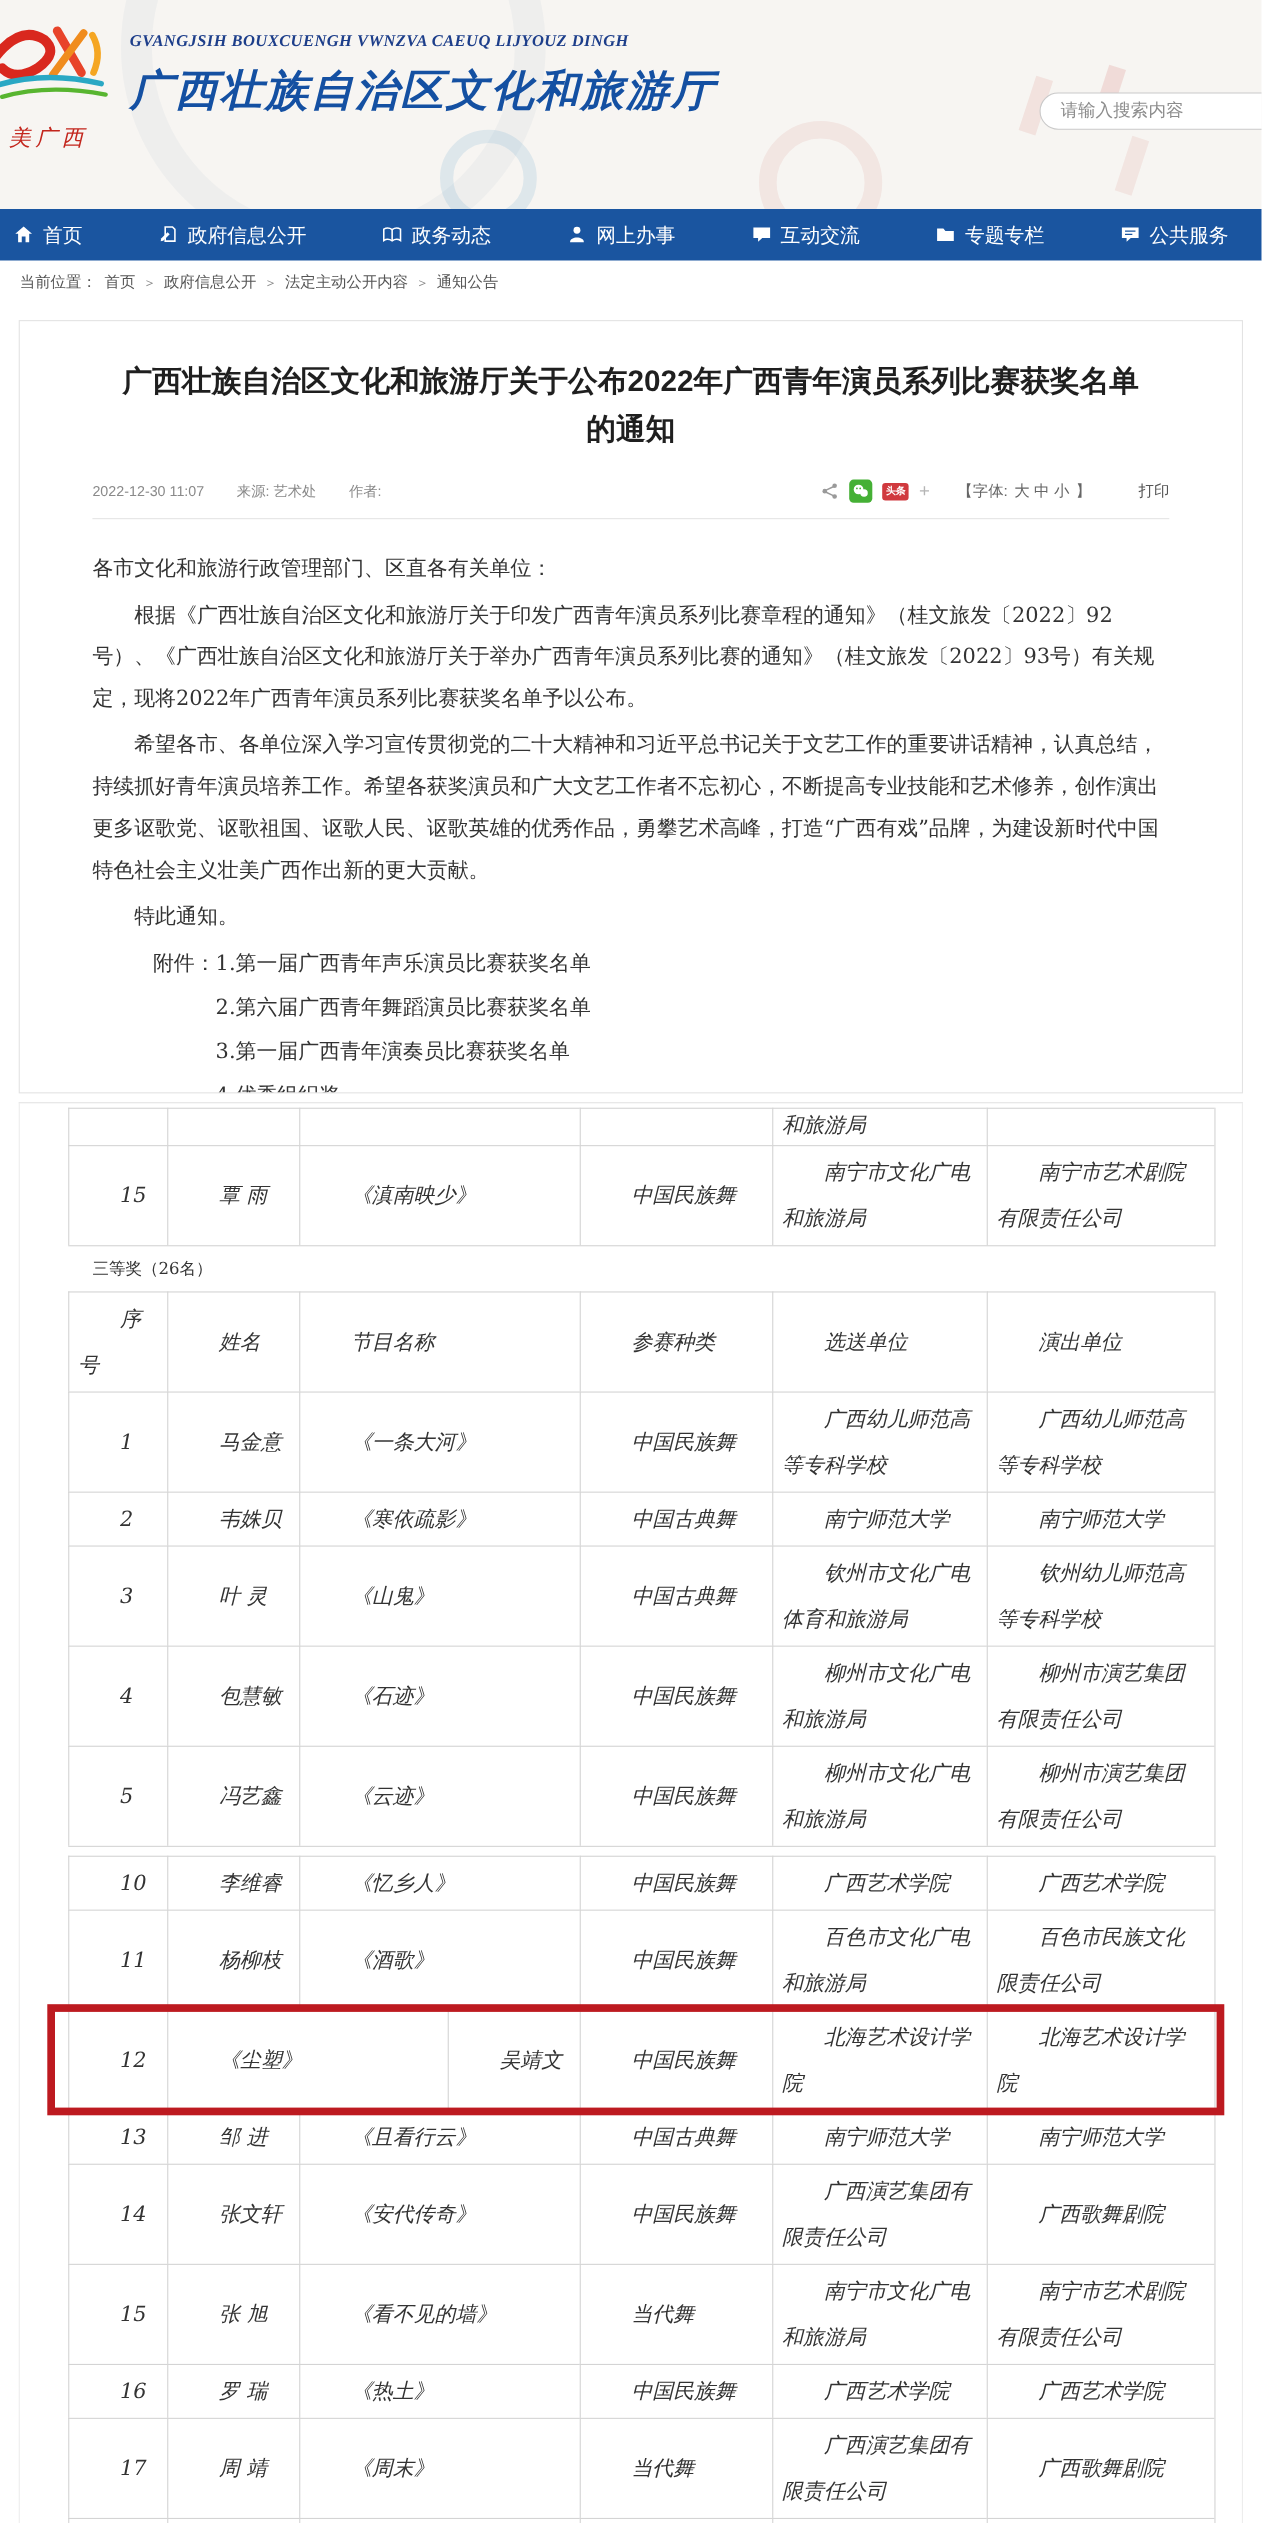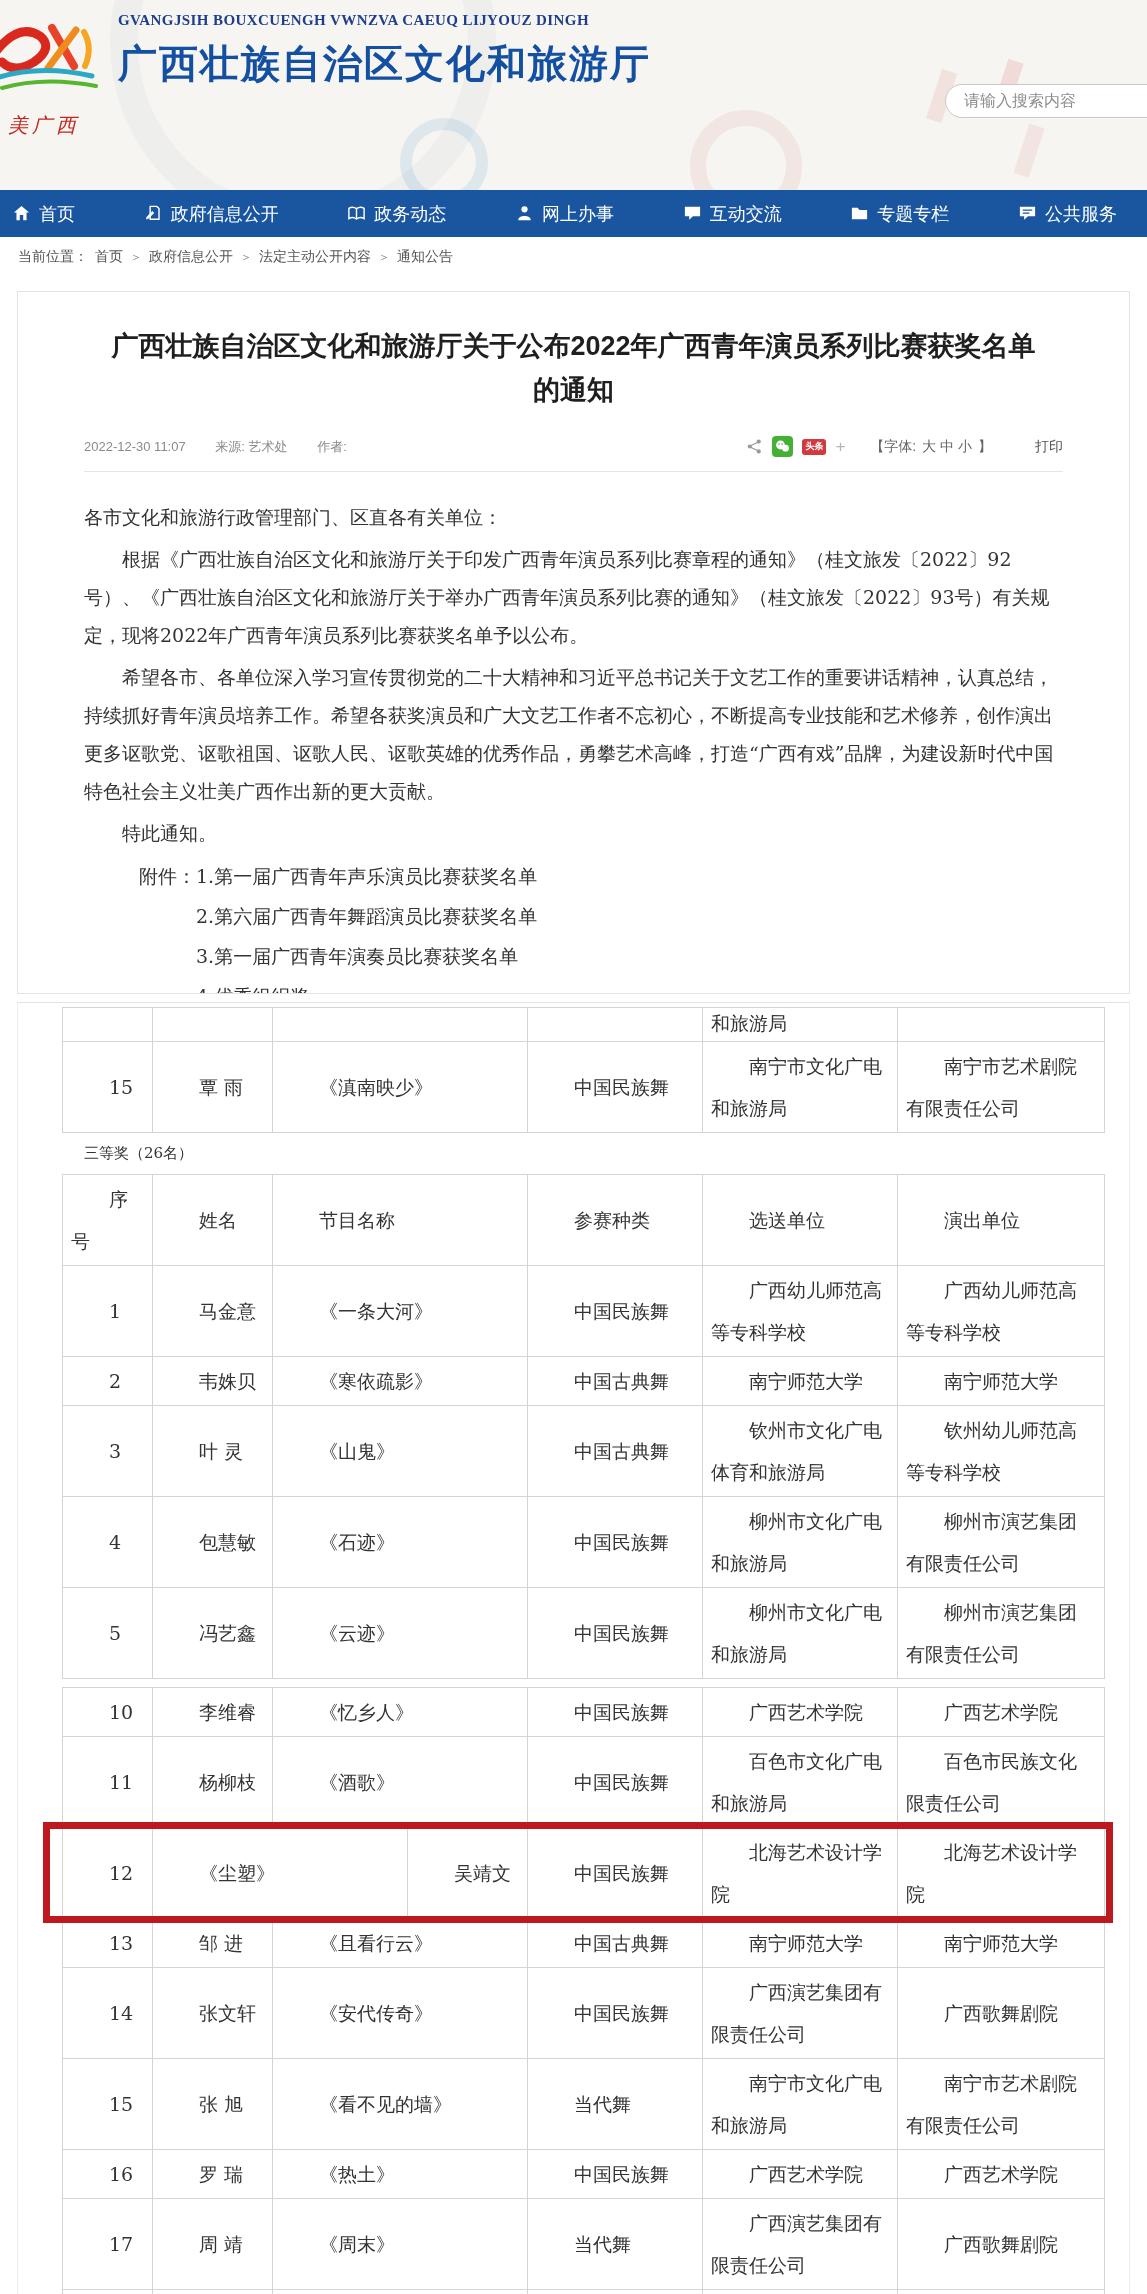--- a/index.html
+++ b/index.html
@@ -13,21 +13,21 @@
     border-radius:50%;border:28px solid rgba(185,195,210,.14);}
   .banner::after{content:"";position:absolute;left:690px;top:110px;width:80px;height:80px;
     border-radius:50%;border:16px solid rgba(205,95,85,.10);}
   .decor-a{position:absolute;left:400px;top:118px;width:64px;height:64px;border-radius:50%;
     border:12px solid rgba(70,150,195,.14);}
   .decor-b{position:absolute;left:1000px;top:60px;width:16px;height:52px;background:rgba(205,90,80,.16);
     transform:rotate(18deg);box-shadow:-60px 30px 0 rgba(205,90,80,.12), 40px 55px 0 rgba(205,90,80,.10);}
   .logo{position:absolute;left:0px;top:16px;width:108px;height:150px;}
   .logo-caption{position:absolute;left:8px;top:96px;font-family:"DejaVu Serif","Liberation Serif",serif;
     font-weight:normal;font-size:20px;color:#c3261d;letter-spacing:4px;font-style:italic;}
-  .banner-text{position:absolute;left:118px;top:12px;}
+  .banner-text{position:absolute;left:118px;top:30px;font-style:italic;}
   .pinyin{font-family:"Liberation Serif","DejaVu Serif",serif;font-weight:bold;font-size:15px;
     color:#1d3e8a;letter-spacing:.4px;}
   .site-title{font-size:39px;font-weight:bold;color:#1450a2;margin-top:8px;letter-spacing:2px;}
   .search-box{position:absolute;left:945px;top:84px;width:230px;height:34px;border:1px solid #c9c9c9;
     border-radius:17px;background:#fff;display:flex;align-items:center;padding-left:16px;box-sizing:border-box;}
   .search-box input{border:none;outline:none;font-size:16px;color:#333;background:transparent;width:170px;}
   .search-box input::placeholder{color:#8d8d8d;}
   
   .nav{height:47px;background:#1a55a0;display:flex;align-items:center;justify-content:space-between;
     padding:0 30px 0 12px;}
@@ -59,21 +59,21 @@
   .body-text{font-family:"DejaVu Serif","Liberation Serif",serif;font-size:19px;color:#333;line-height:38px;}
   .para{margin:0 0 4px;}
   .para.indent{text-indent:2em;}
   .attach{position:relative;margin-left:55px;line-height:40px;margin-top:2px;}
   .attach-label{position:absolute;left:0;top:0;}
   .attach-item{padding-left:57px;}
   
   .table-section{border:1px solid #ededed;border-top-color:#e3e3e3;margin-top:8px;background:#fff;
     padding:4px 20px 30px 44px;box-sizing:border-box;position:relative;}
   .gtable{width:1042px;border-right:1px solid #d4d4d4;border-bottom:1px solid #d4d4d4;
-    font-family:"DejaVu Serif","Liberation Serif",serif;}
+    font-family:"DejaVu Serif","Liberation Serif",serif;font-style:italic;}
   .trow{display:flex;min-height:48px;}
   .cell{box-sizing:border-box;border-left:1px solid #d4d4d4;border-top:1px solid #d4d4d4;
     display:flex;align-items:center;padding:3px 8px;}
   .cell>span{display:block;width:100%;text-indent:2em;white-space:pre-line;line-height:42px;
     font-size:19px;color:#333;}
   .c0{width:90px;}.c1{width:120px;}.c2{width:255px;}.c3{width:175px;}.c4{width:195px;}.c5{width:207px;}
   .trow.partial{min-height:30px;}
   .trow.partial .cell{align-items:flex-start;padding-top:0;}
   .trow.partial .cell>span{text-indent:0;line-height:30px;}
   .table-gap{height:8px;}

